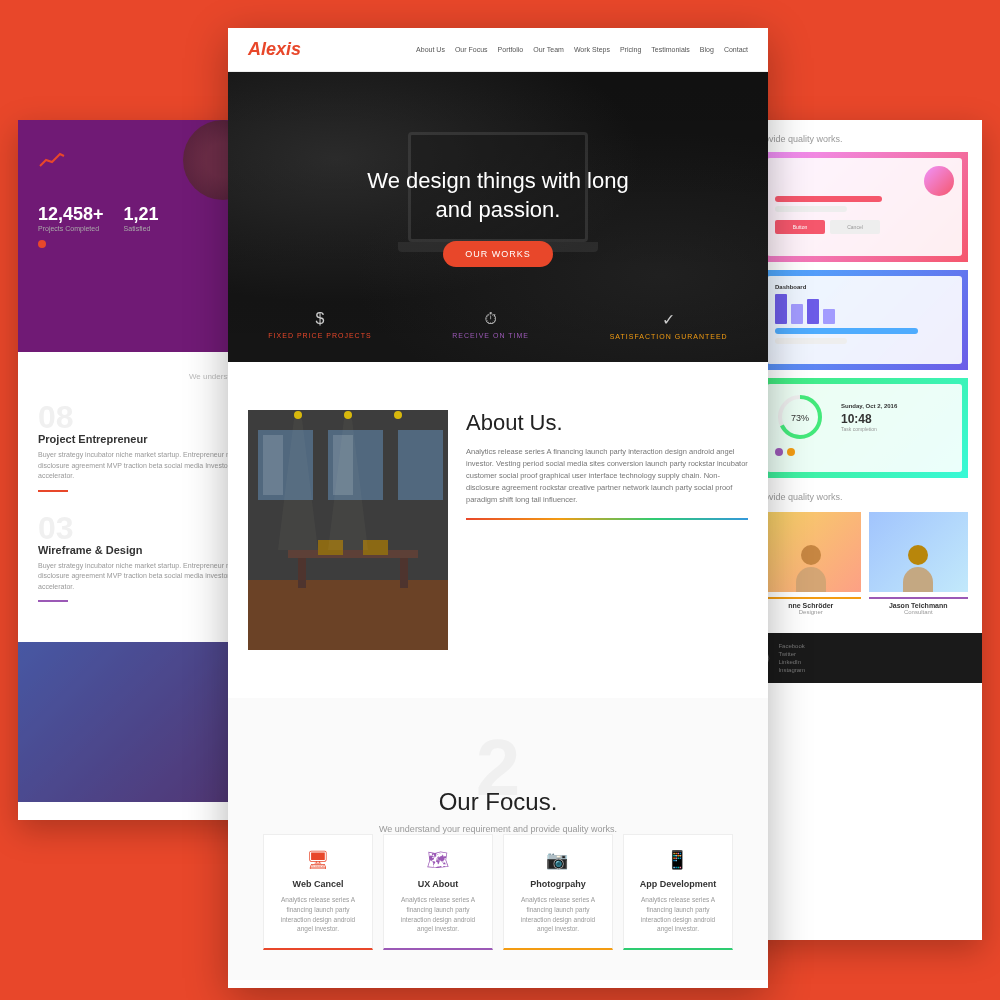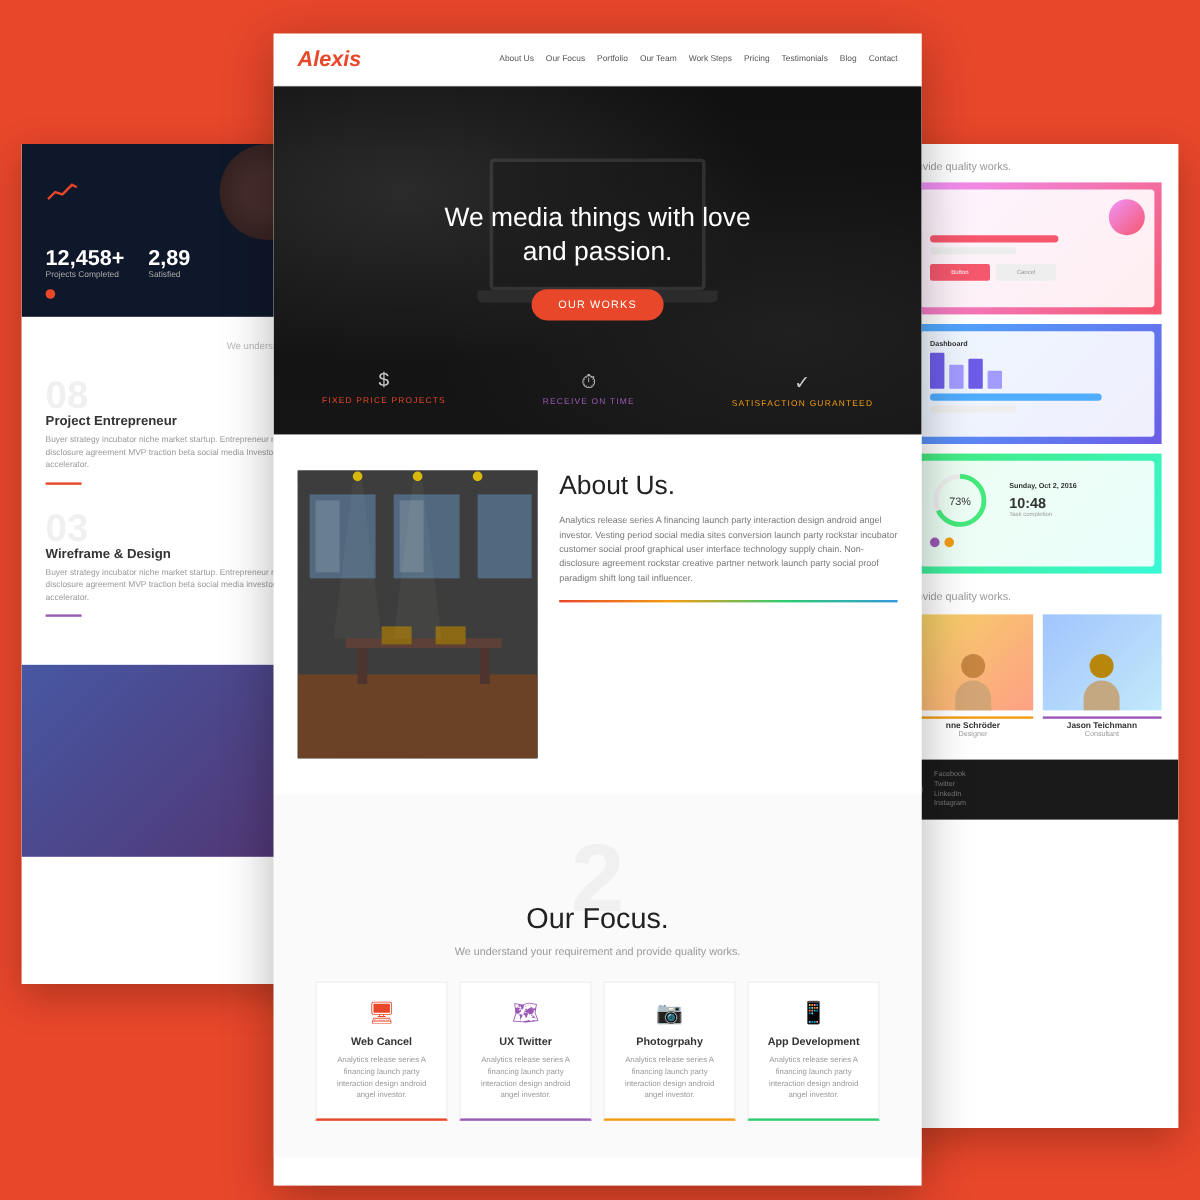--- a/index.html
+++ b/index.html
@@ -167,21 +167,21 @@
       letter-spacing: 1px;
       text-transform: uppercase;
     }
     .hero-feature-label.orange { color: #e8472a; }
     .hero-feature-label.purple { color: #9b59b6; }
     .hero-feature-label.gold { color: #f39c12; }
 
     
     .about-section {
       background: #fff;
-      padding: 30px 20px;
+      padding: 48px 20px;
       display: flex;
       gap: 18px;
       align-items: flex-start;
     }
     .about-image {
       width: 200px;
       min-width: 200px;
       height: 240px;
       background: linear-gradient(135deg, #555 0%, #333 100%);
       position: relative;
@@ -231,21 +231,20 @@
     }
     .section-title {
       font-size: 24px;
       color: #222;
       font-weight: 400;
       margin-bottom: 8px;
     }
     .section-subtitle {
       font-size: 9px;
       color: #999;
-      margin-bottom: 20px;
     }
     .focus-cards {
       display: flex;
       gap: 10px;
       justify-content: center;
     }
     .focus-card {
       width: 110px;
       background: #fff;
       border: 1px solid #eee;
@@ -271,22 +270,22 @@
       margin-bottom: 6px;
     }
     .focus-card-desc {
       font-size: 6.5px;
       color: #999;
       line-height: 1.5;
     }
 
     
     .left-dark-section {
-      background: #0f172a;
-      height: 144px;
+      background: #701a75;
+      height: 232px;
       padding: 20px;
       position: relative;
     }
     .left-stats {
       display: flex;
       gap: 20px;
       margin-top: 30px;
     }
     .stat-item { color: #fff; }
     .stat-number {
@@ -542,21 +541,21 @@
   <div class="hero-section">
     <div class="hero-bg"></div>
     <div class="hero-bg-pattern"></div>
 
     <div class="hero-laptop">
       <div class="hero-laptop-screen"></div>
       <div class="hero-laptop-base"></div>
     </div>
     <div class="hero-content">
       <h1 class="hero-title">
-        <span>We media things with love</span><br>
+        <span>We design things with long</span><br>
         <span>and passion.</span>
       </h1>
       <button class="hero-btn">OUR WORKS</button>
     </div>
     <div class="hero-features">
       <div class="hero-feature">
         <div class="hero-feature-icon">$</div>
         <div class="hero-feature-label orange">FIXED PRICE PROJECTS</div>
       </div>
       <div class="hero-feature">
@@ -617,21 +616,21 @@
     <h2 class="section-title">Our Focus.</h2>
     <p class="section-subtitle">We understand your requirement and provide quality works.</p>
     <div class="focus-cards">
       <div class="focus-card">
         <div class="focus-card-icon">🖥</div>
         <div class="focus-card-title">Web Cancel</div>
         <div class="focus-card-desc">Analytics release series A financing launch party interaction design android angel investor.</div>
       </div>
       <div class="focus-card">
         <div class="focus-card-icon">🗺</div>
-        <div class="focus-card-title">UX Twitter</div>
+        <div class="focus-card-title">UX About</div>
         <div class="focus-card-desc">Analytics release series A financing launch party interaction design android angel investor.</div>
       </div>
       <div class="focus-card">
         <div class="focus-card-icon">📷</div>
         <div class="focus-card-title">Photogrpahy</div>
         <div class="focus-card-desc">Analytics release series A financing launch party interaction design android angel investor.</div>
       </div>
       <div class="focus-card">
         <div class="focus-card-icon">📱</div>
         <div class="focus-card-title">App Development</div>
@@ -648,21 +647,21 @@
     
     <svg width="28" height="20" viewBox="0 0 28 20" style="margin-top:10px;">
       <polyline points="2,16 8,10 14,12 22,4 26,6" fill="none" stroke="#e8472a" stroke-width="2"></polyline>
     </svg>
     <div class="left-stats">
       <div class="stat-item">
         <div class="stat-number">12,458+</div>
         <div class="stat-label">Projects Completed</div>
       </div>
       <div class="stat-item">
-        <div class="stat-number">2,89</div>
+        <div class="stat-number">1,21</div>
         <div class="stat-label">Satisfied</div>
       </div>
     </div>
     <div class="red-dot"></div>
   </div>
 
   <div class="left-white-section">
     <div class="left-we-understand">We understand</div>
     <div class="left-step">
       <div class="left-step-num">08</div>

